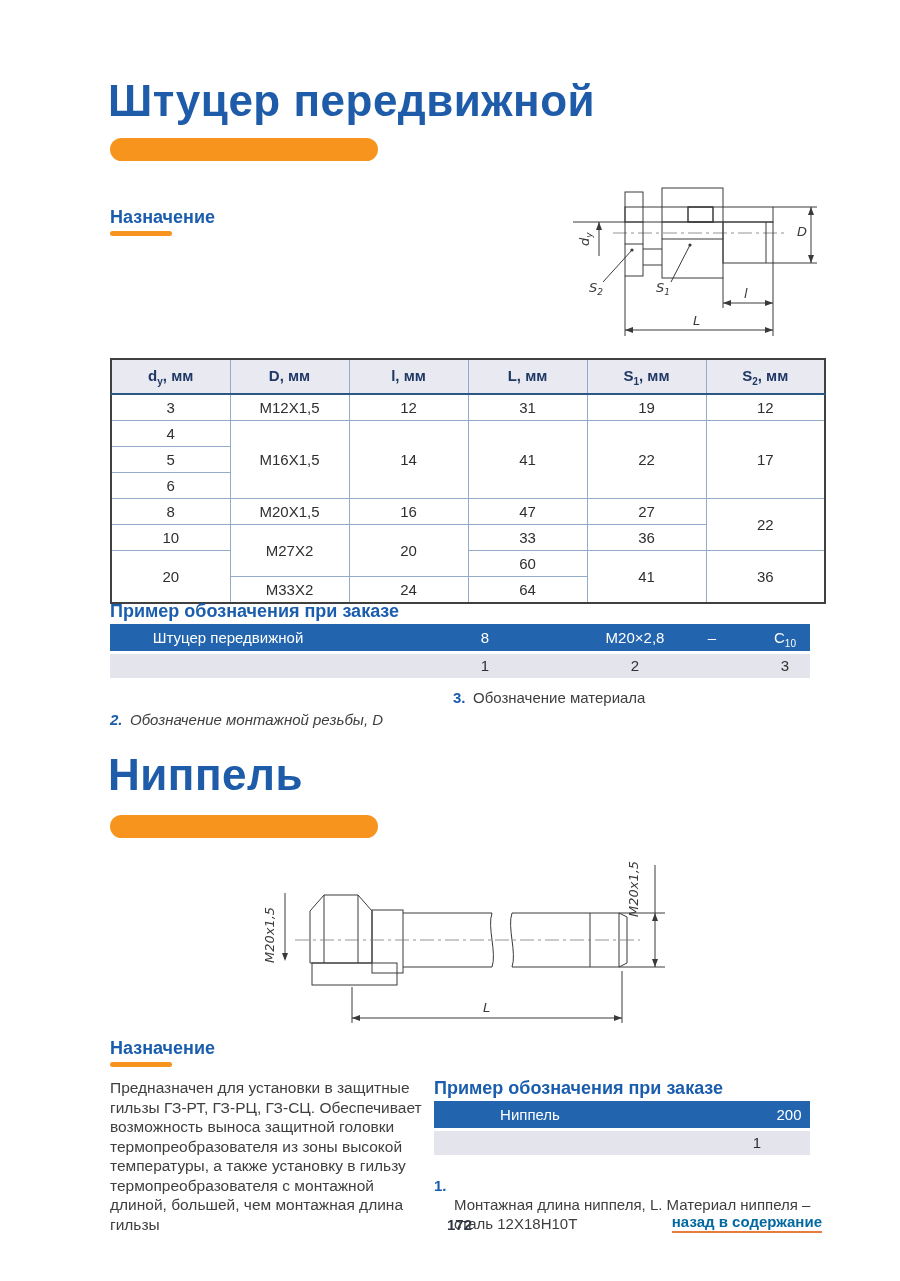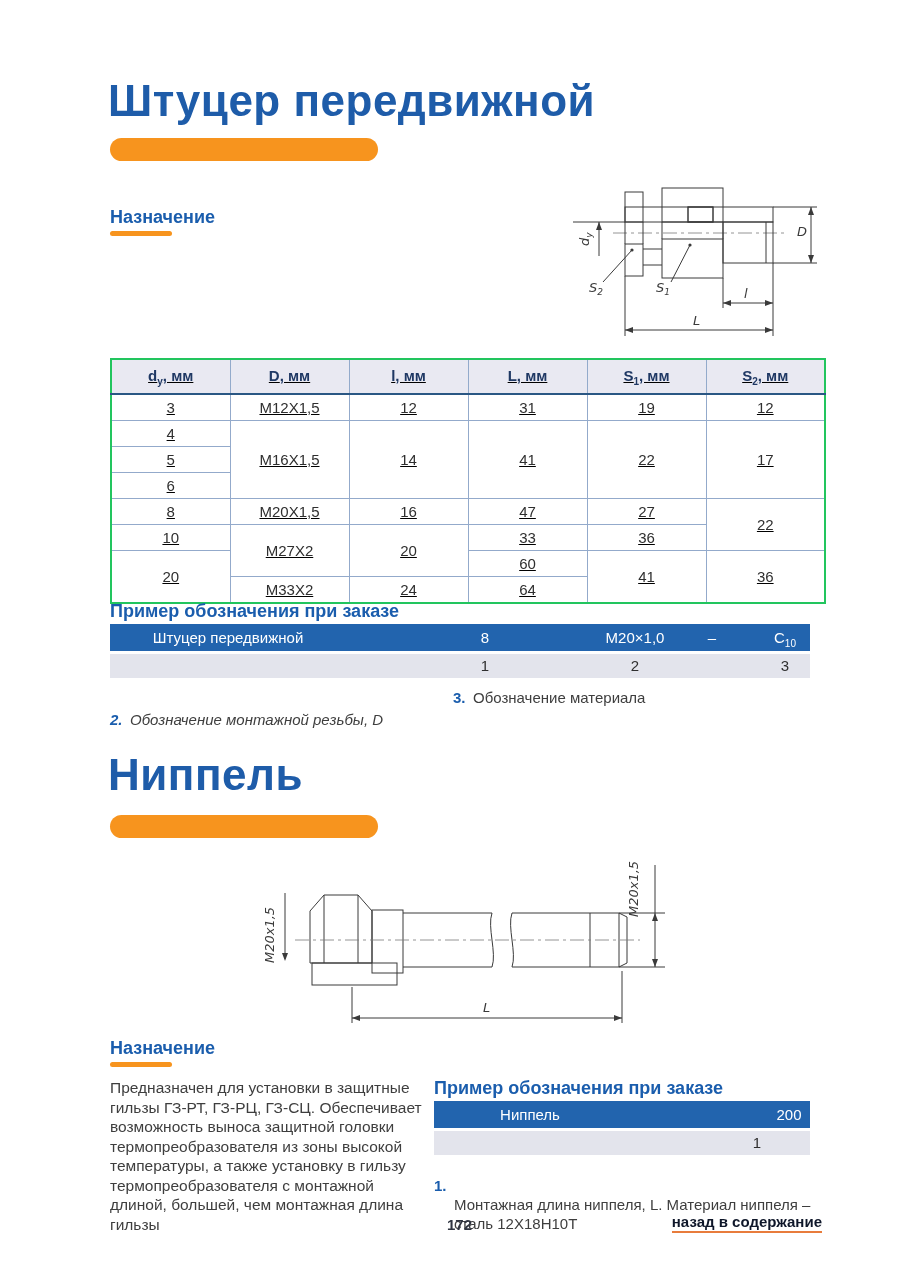--- a/index.html
+++ b/index.html
@@ -7,40 +7,40 @@
     position:relative; width:900px; height:1281px; background:#ffffff;
     font-family:"Liberation Sans", sans-serif; overflow:hidden;
   }
   .abs { position:absolute; }
   .page-title { font-size:44px; font-weight:bold; color:#1E5CA9; letter-spacing:0.5px; }
   .accent-bar { background:#F7941E; height:23px; width:268px; border-radius:12px; }
   .sec-h { font-size:18px; font-weight:bold; color:#1A5DAD; }
   .sec-underline { background:#F7941E; height:5px; width:62px; border-radius:3px; }
   .body-text { font-size:15px; color:#3E3E3E; line-height:19px; white-space:pre-line; }
 
-  table.spec { border-collapse:collapse; width:716px; table-layout:fixed; border:2px solid #22c55e;text-decoration:underline; }
+  table.spec { border-collapse:collapse; width:716px; table-layout:fixed; border:2px solid #404040; }
   table.spec th { background:#E9E9F2; color:#1F3864; font-weight:bold; font-size:15px; height:31px;
     border:1px solid #93AACB; border-bottom:2px solid #2A5784; text-align:center; }
   table.spec td { font-size:15px; color:#2F2F2F; text-align:center; height:23px;
     border:1px solid #93AACB; background:#ffffff; }
   table.spec sub, .subsm { font-size:10px; }
 
   .order-row-blue { background:#2264AE; height:27px; color:#ffffff; font-size:15px; }
   .order-row-gray { background:#E3E4EC; height:24px; color:#2F2F2F; font-size:15px; }
   .ocell { position:absolute; transform:translateX(-50%); white-space:nowrap; }
   .order-row-blue .ocell { line-height:27px; }
   .order-row-gray .ocell { line-height:24px; }
 
   .note { font-size:15px; color:#3E3E3E; white-space:nowrap; }
   .note .note-num { color:#1A5DAD; font-weight:bold; display:inline-block; width:20px; }
   .note-wrap { font-size:15px; color:#3E3E3E; line-height:19px; white-space:pre-line; padding-left:20px; position:relative; }
   .note-wrap .note-num { color:#1A5DAD; font-weight:bold; position:absolute; left:0; top:0; }
 
   .footer-num { font-size:15px; font-weight:bold; color:#2F3440; }
-  .back-link { font-size:15px; font-weight:bold; color:#0f172a; text-decoration:none;
+  .back-link { font-size:15px; font-weight:bold; color:#0369a1; text-decoration:none;
     border-bottom:2px solid #E87C3C; padding-bottom:1px; cursor:pointer; }
 
   svg text.dim { font-family:"DejaVu Sans", sans-serif; font-style:italic; font-size:13px; fill:#3A3A3A; }
   svg .ln { stroke:#3A3A3A; stroke-width:1; fill:none; }
   svg .cl { stroke:#7A7A7A; stroke-width:0.8; fill:none; stroke-dasharray:14 4 3 4; }
   svg .ar { fill:#3A3A3A; stroke:none; }
 </style>
 </head>
 <body>
 
@@ -182,21 +182,21 @@
       </tr>
     </tbody>
   </table>
 
   <div class="abs sec-h" style="left:110px; top:601px;">Пример обозначения при заказе</div>
 
   <div class="abs" style="left:110px; top:624px; width:700px;">
     <div class="order-row-blue" style="position:relative; width:700px;">
       <span class="ocell" style="left:118px;">Штуцер передвижной</span>
       <span class="ocell" style="left:375px;">8</span>
-      <span class="ocell" style="left:525px;">M20×1,0</span>
+      <span class="ocell" style="left:525px;">M20×2,8</span>
       <span class="ocell" style="left:602px;">–</span>
       <span class="ocell" style="left:675px;"><span>C</span><sub class="subsm">10</sub></span>
     </div>
     <div class="order-row-gray" style="position:relative; width:700px; margin-top:3px;">
       <span class="ocell" style="left:375px;">1</span>
       <span class="ocell" style="left:525px;">2</span>
       <span class="ocell" style="left:675px;">3</span>
     </div>
   </div>
 

